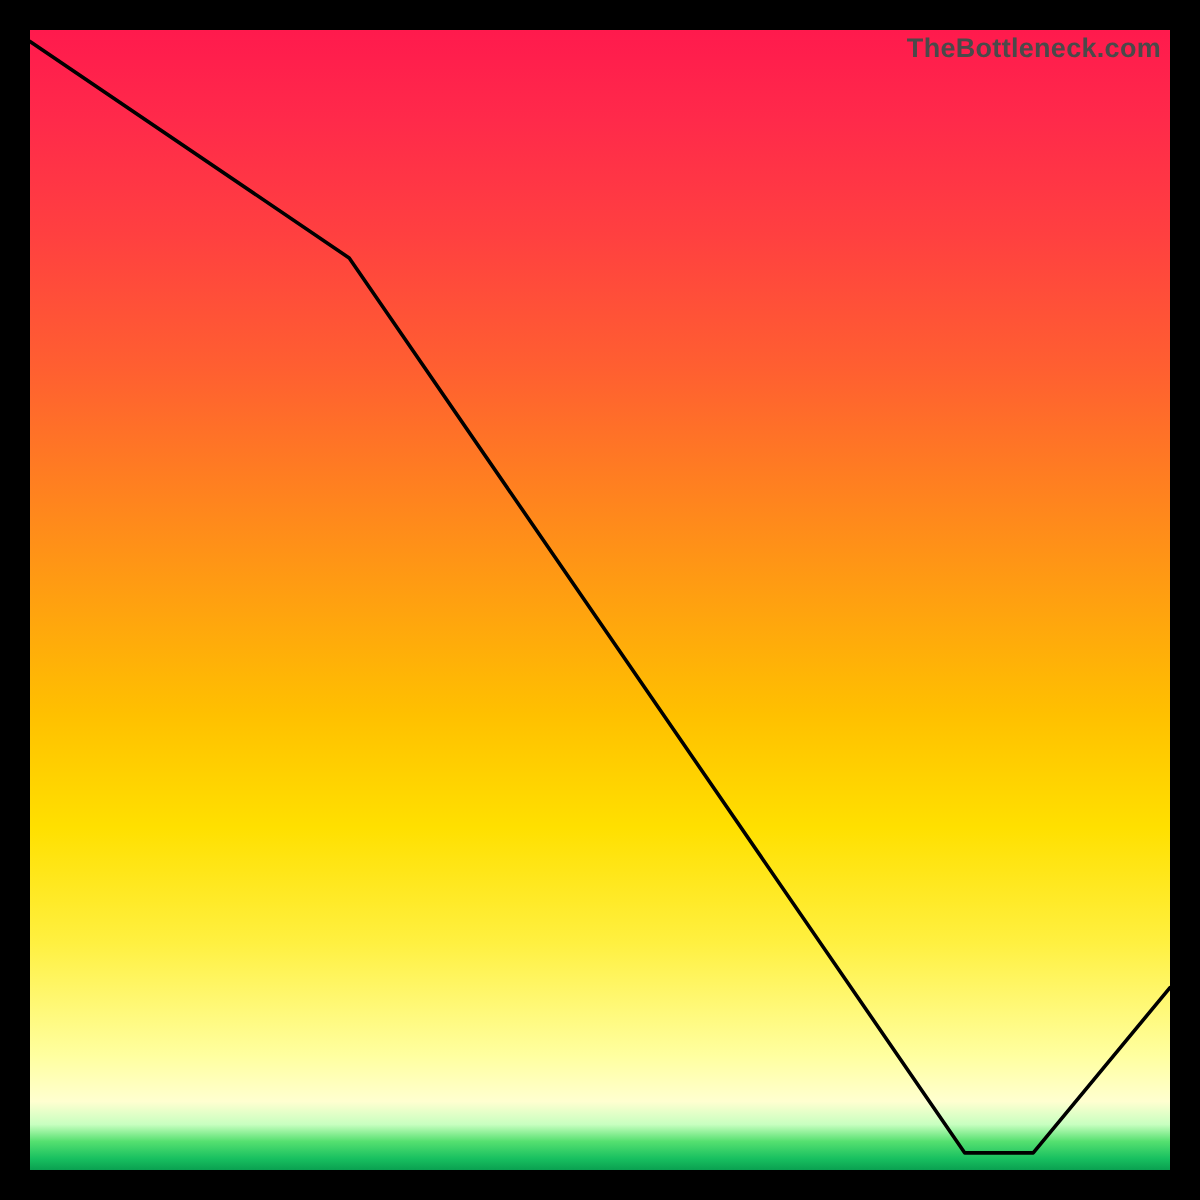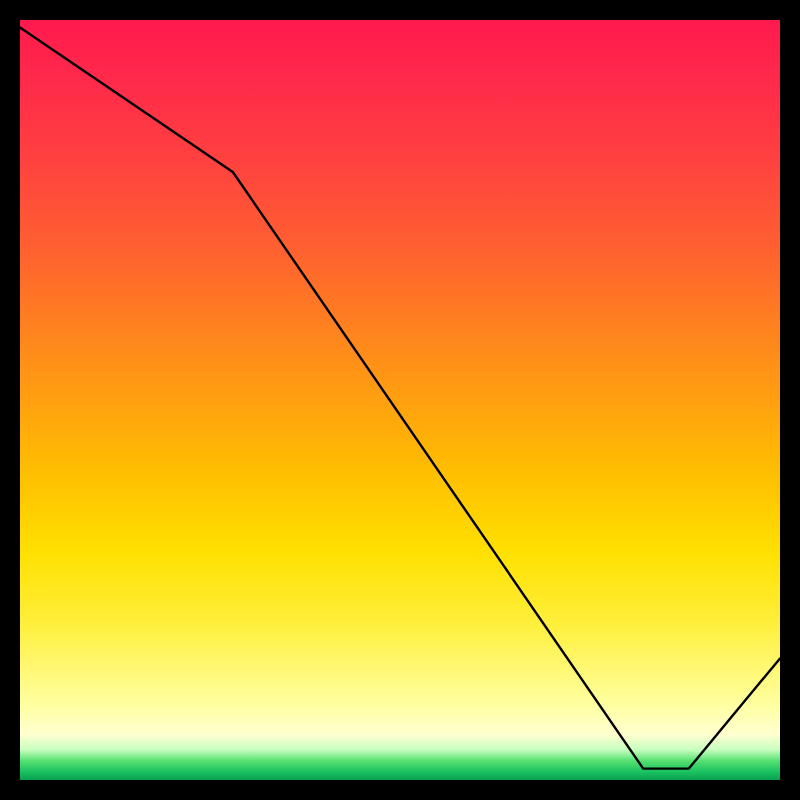--- a/index.html
+++ b/index.html
@@ -71,20 +71,21 @@
     height: 760px;
     overflow: visible;
   }
 </style>
 </head>
 <body>
 
 <div class="frame">
   <div class="plot-area">
 
+    <div class="watermark">TheBottleneck.com</div>
 
     <svg class="plot-line" viewBox="0 0 760 760" preserveAspectRatio="none">
       <polyline id="series-poly" fill="none" stroke="#000" stroke-width="2.4" stroke-linejoin="round" stroke-linecap="round" points="0.0,7.6 212.8,152.0 623.2,748.6 668.8,748.6 760.0,638.4"></polyline>
     </svg>
 
     <div class="red-label" style="left: 578px; top: 732px;"></div>
 
   </div>
 </div>
 

